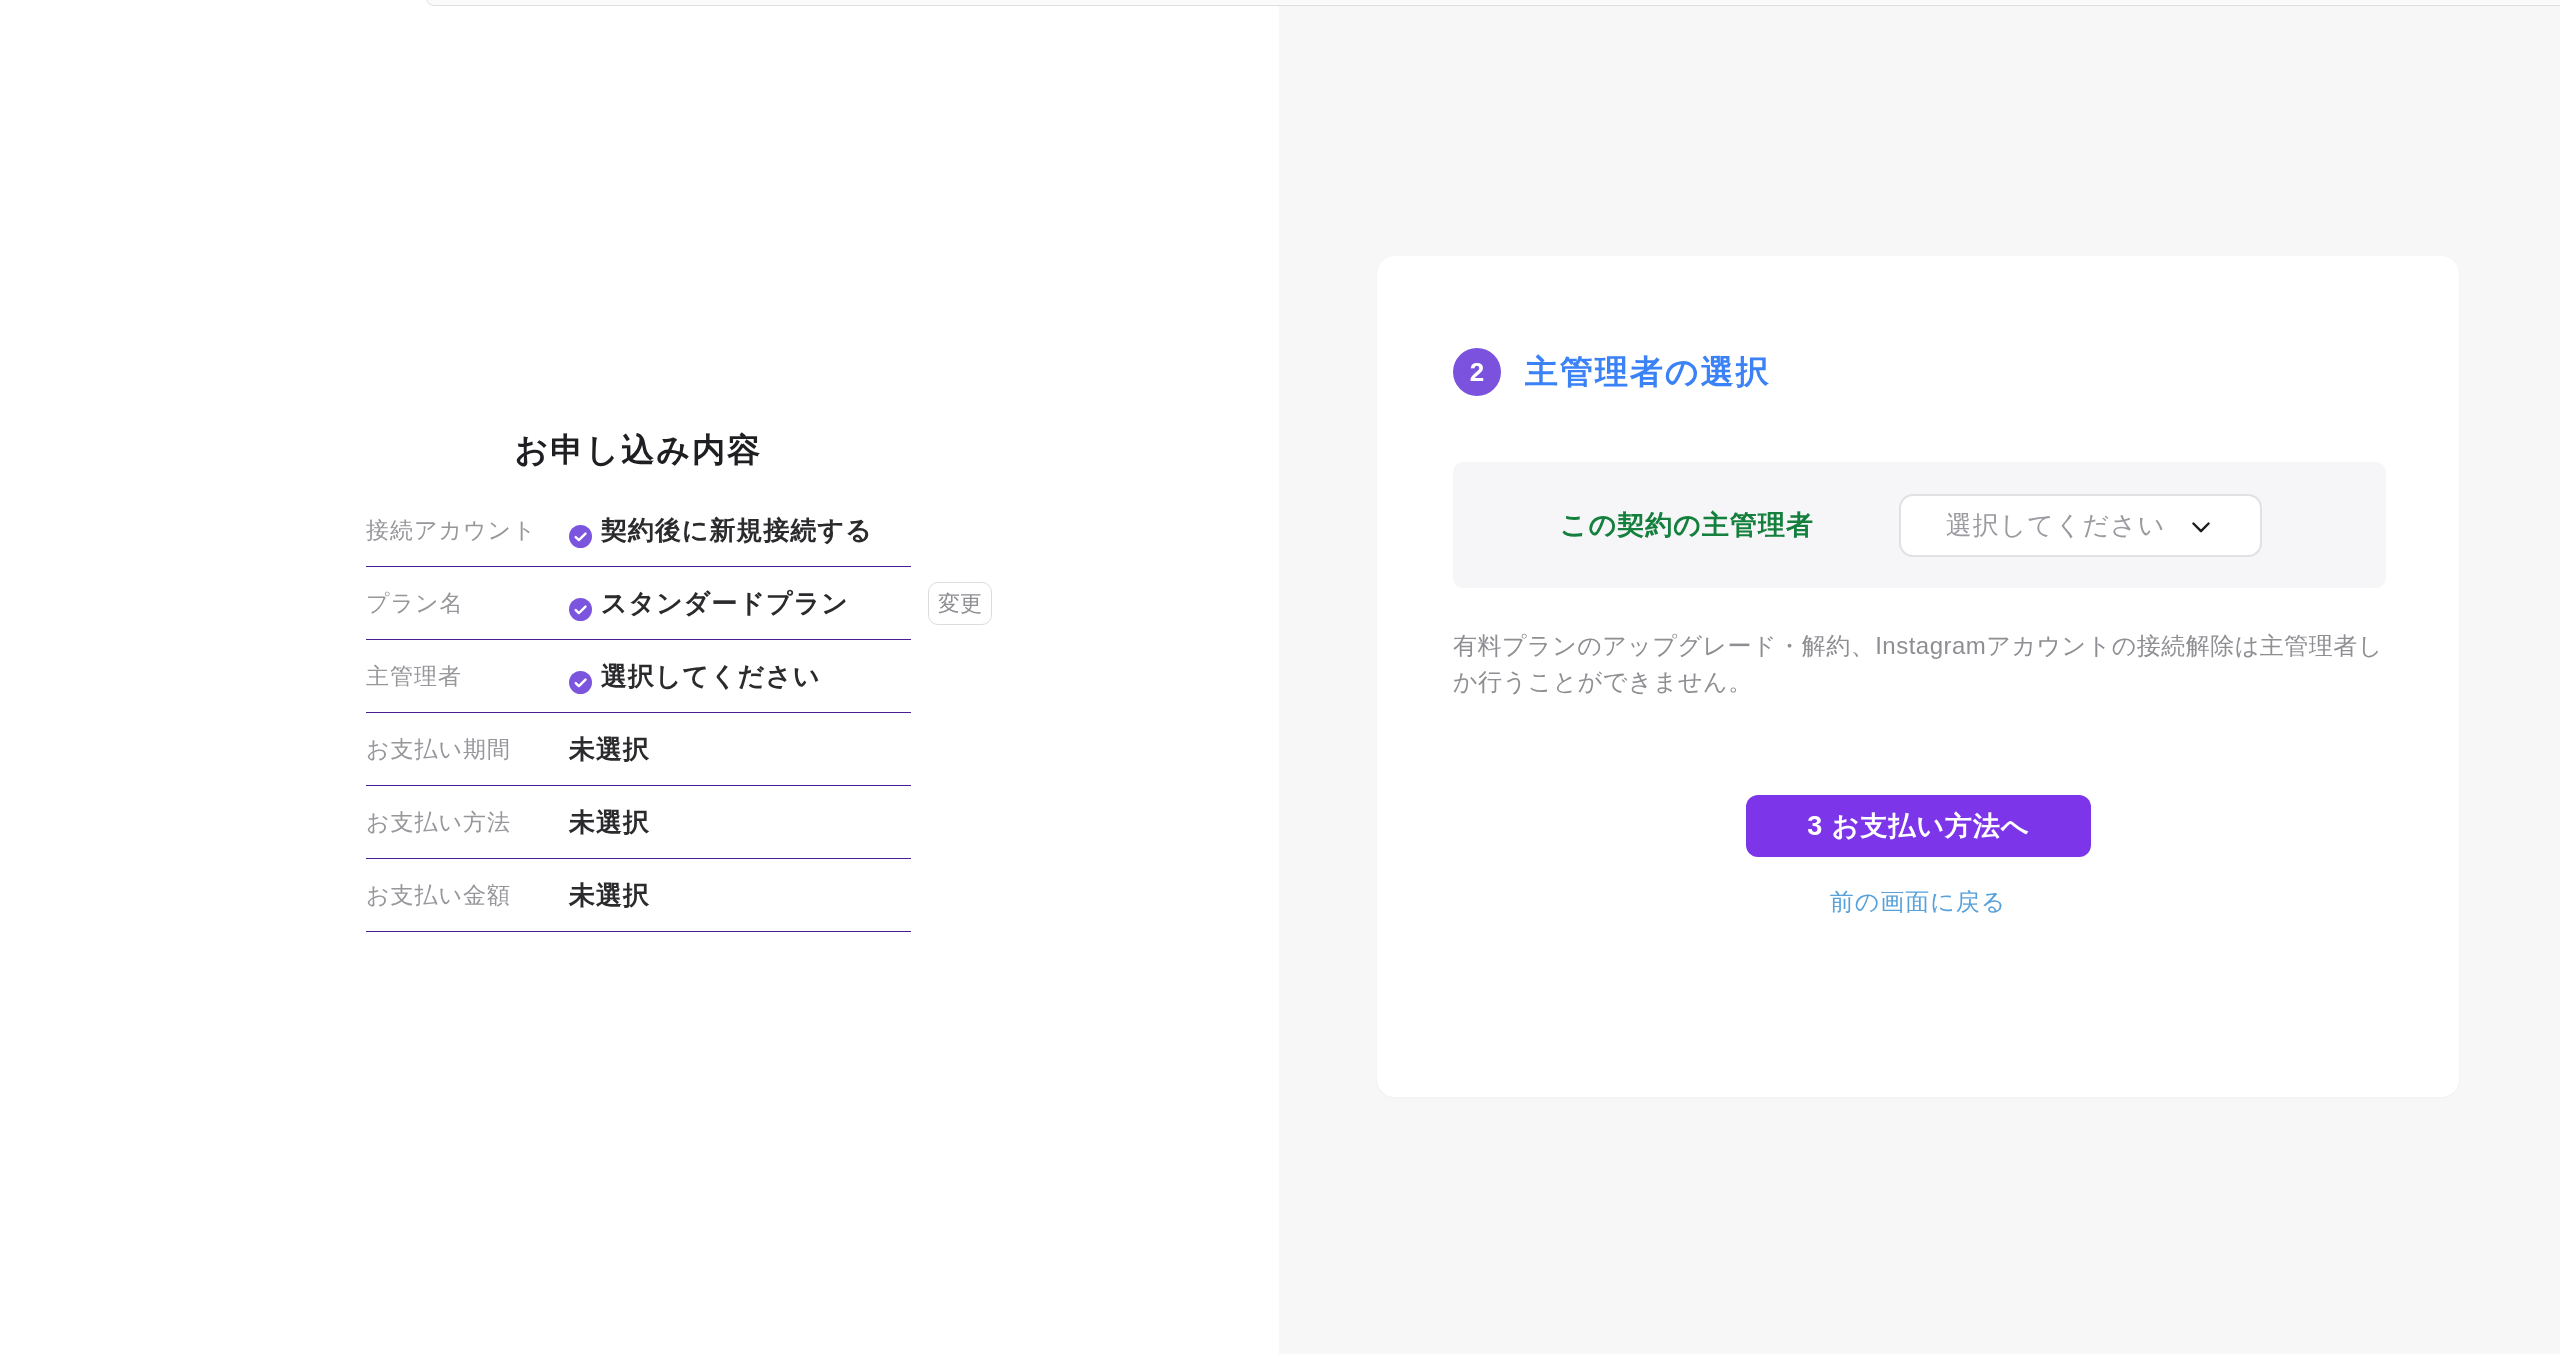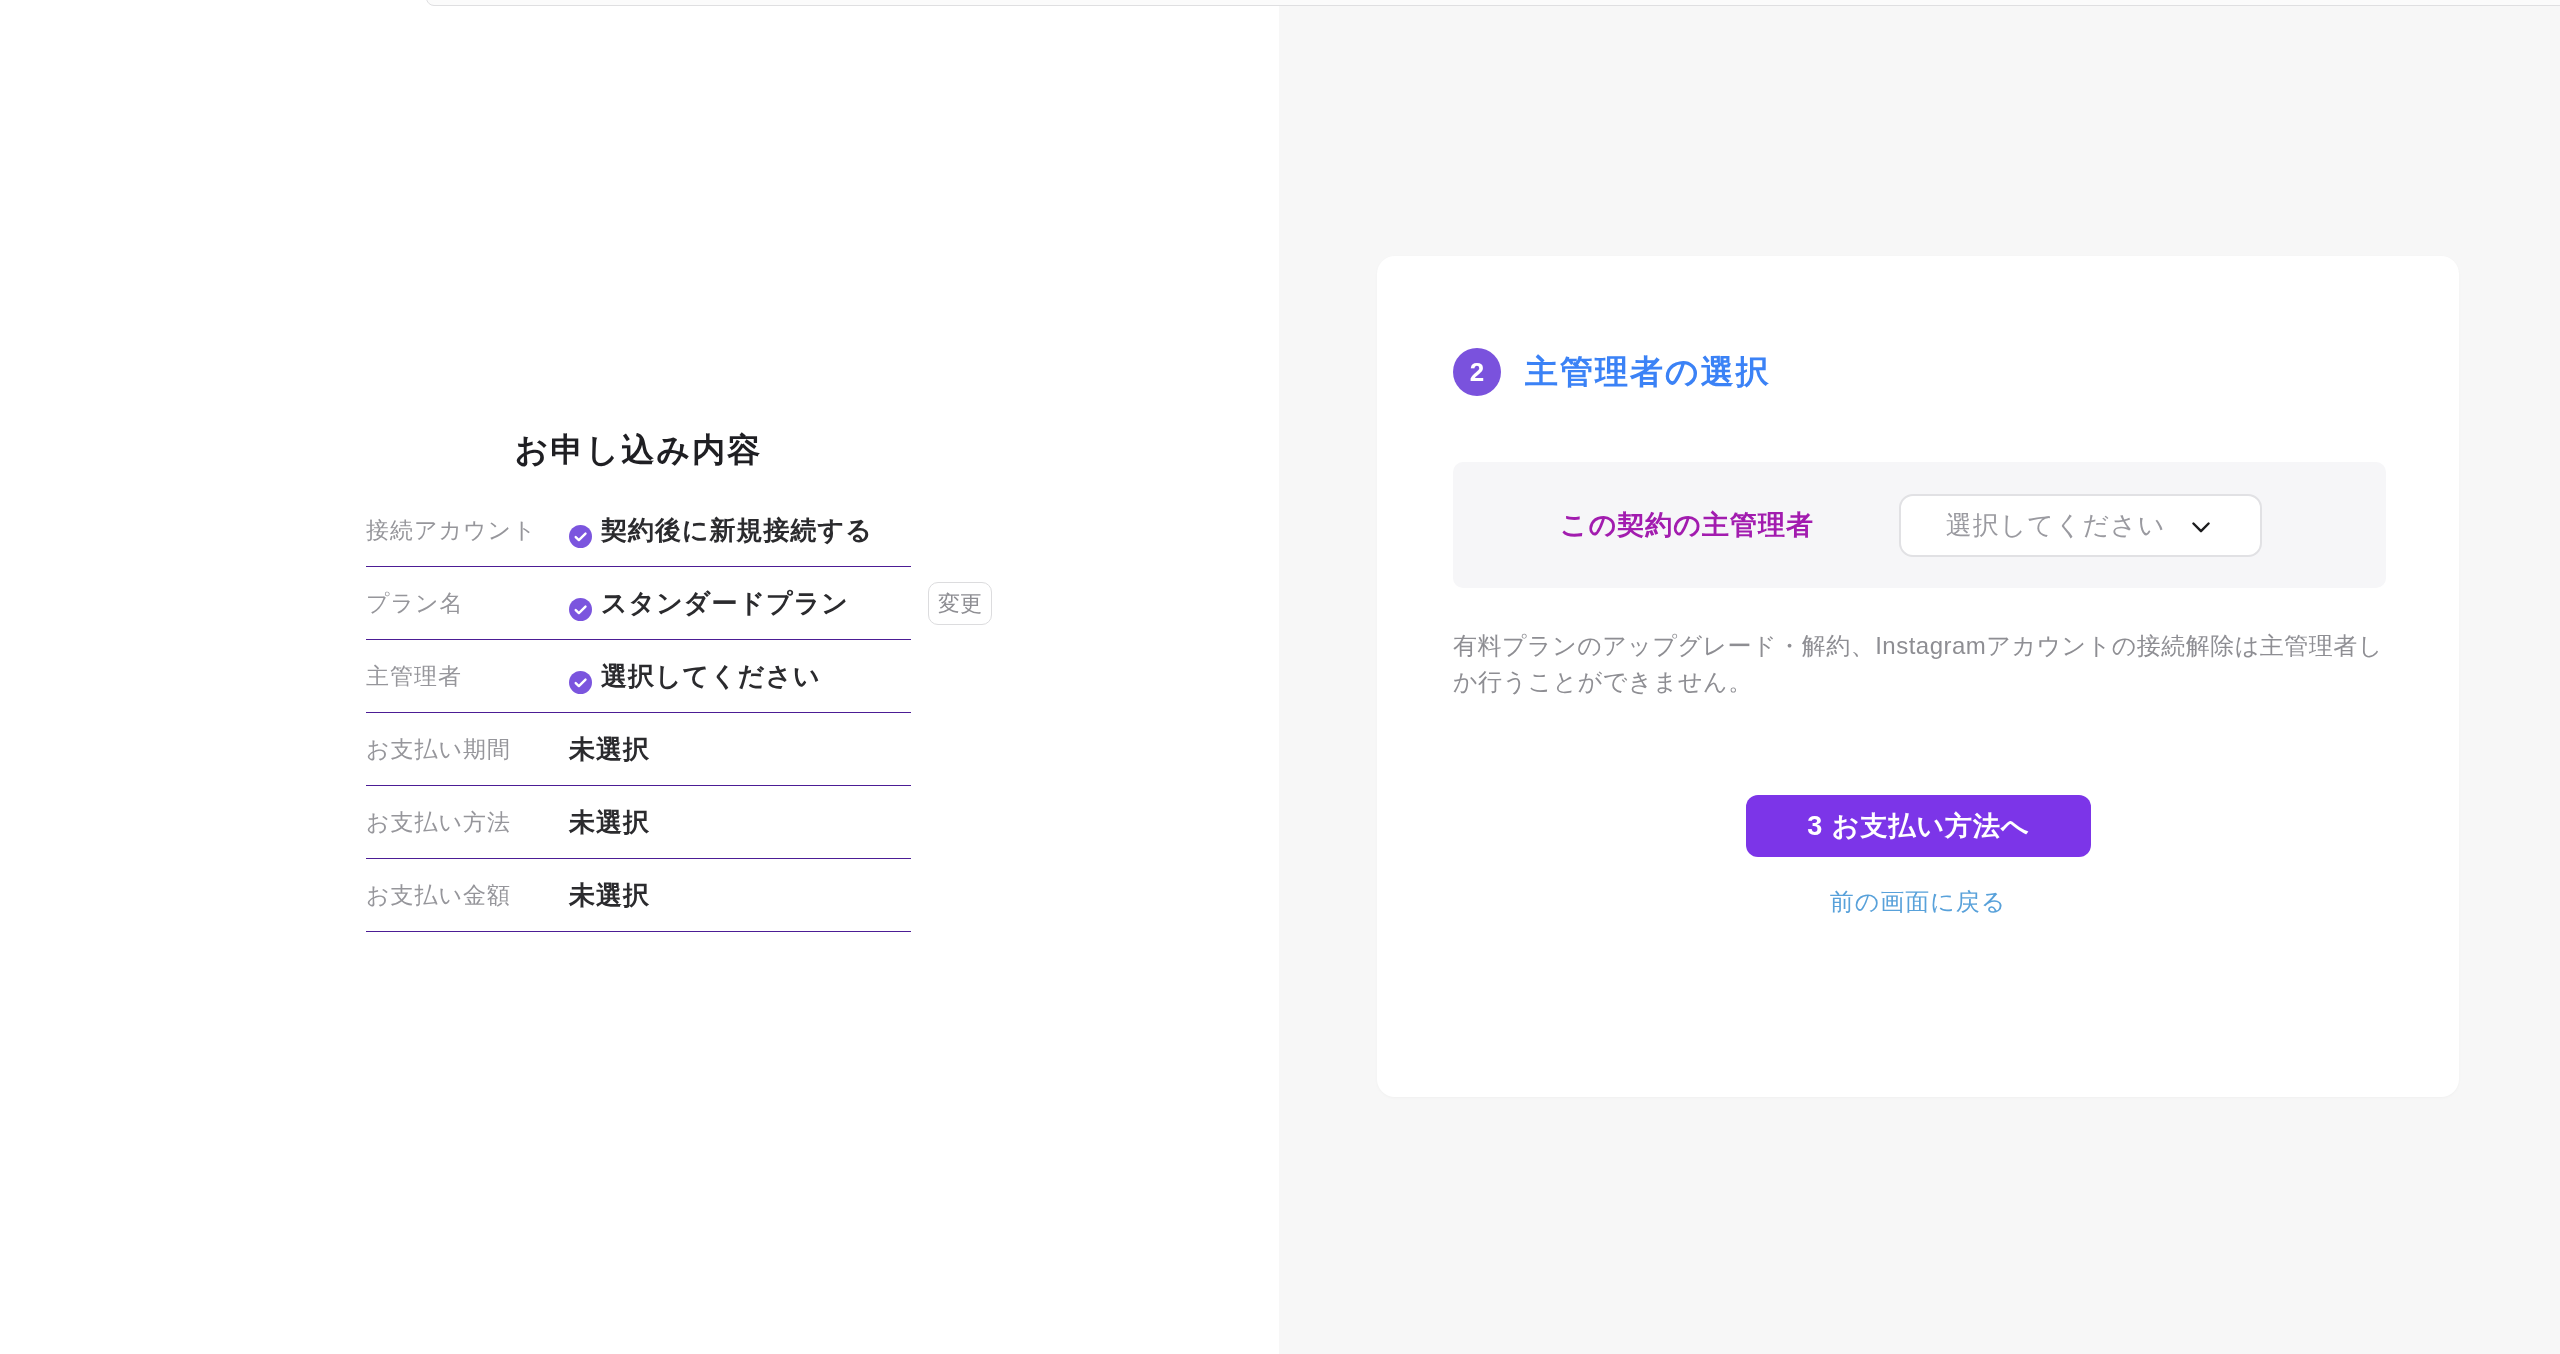--- a/index.html
+++ b/index.html
@@ -83,21 +83,21 @@
     letter-spacing: 2px;
   }
   .admin-panel {
     position: absolute; left: 76px; top: 206px;
     width: 933px; height: 126px;
     background: #f6f6f8; border-radius: 10px;
   }
   .admin-label {
     position: absolute; left: 107px; top: 0; height: 126px;
     display: flex; align-items: center;
-    font-size: 27px; font-weight: 700; color: #a21caf;
+    font-size: 27px; font-weight: 700; color: #15803d;
     letter-spacing: 1px;
   }
   .admin-select {
     position: absolute; right: 124px; top: 32px;
     width: 363px; height: 63px;
     background: #ffffff;
     border: 2px solid #e1e1e4; border-radius: 14px;
     display: flex; align-items: center; justify-content: center; gap: 22px;
     cursor: pointer;
   }

